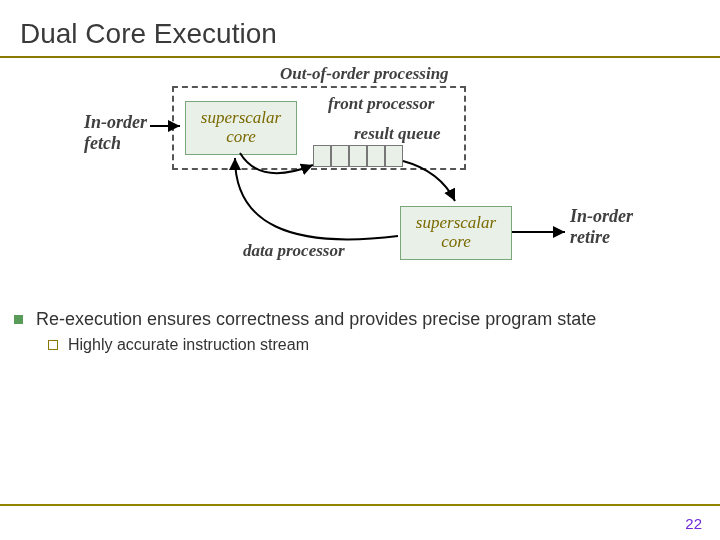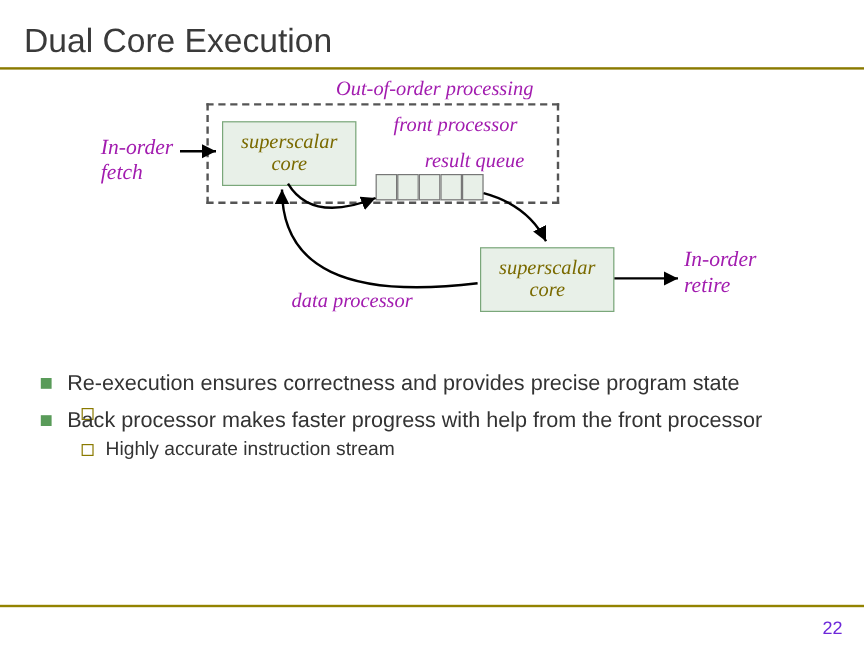--- a/index.html
+++ b/index.html
@@ -1,31 +1,31 @@
 <!DOCTYPE html>
 <html><head>
 <meta charset="utf-8">
 <style>
   html,body{margin:0;padding:0;width:720px;height:540px;font-family:Verdana,Geneva,sans-serif;color:#333;background:#fff;}
   .slide{position:relative;width:720px;height:540px;box-sizing:border-box;}
   .title{font-family:Liberation Sans, sans-serif;font-size:28px;color:#3a3a3a;padding:18px 20px 6px;border-radius:19px;}
   .rule{height:2px;background:#8a7a00;margin:0 0 8px 0;}
   .diagram{position:relative;width:560px;height:230px;margin:0 auto;}
   
-  .lbl{font-family:'Times New Roman',serif;font-style:italic;font-weight:normal;color:#a21caf;position:absolute;}
+  .lbl{font-family:'Times New Roman',serif;font-style:italic;font-weight:bold;color:#404040;position:absolute;}
   .box{position:absolute;border:1px solid #7aa77a;background:#e8f0e8;text-align:center;font-family:'Times New Roman',serif;font-style:italic;font-weight:normal;color:#7a6a00;display:flex;align-items:center;justify-content:center;line-height:1.1;}
   
   .dash{position:absolute;border:2px dashed #555;}
   
   .queue{position:absolute;display:flex;}
   .queue div{width:16px;height:20px;border:1px solid #777;background:#e8f0e8;}
   
   svg.arrows{position:absolute;left:0;top:0;width:560px;height:230px;}
   
-  .body{padding:4px 30px 0 34px;font-size:18px;color:#333;}
+  .body{padding:4px 30px 0 14px;font-size:18px;color:#333;}
   .li1{position:relative;margin:8px 0 2px 0;padding-left:22px;line-height:1.25;}
   .li1 .b{position:absolute;left:0;top:7px;width:9px;height:9px;background:#599b59;}
   .li2{position:relative;margin:4px 0 4px 34px;padding-left:20px;font-size:16px;line-height:1.25;}
   .li2 .b{position:absolute;left:0;top:5px;width:8px;height:8px;border:1px solid #8a7a00;background:transparent;}
   .pagenum{position:absolute;right:18px;bottom:8px;font-size:15px;color:#6d28d9;}
   .rule2{position:absolute;left:0;right:0;bottom:34px;height:2px;background:#938300;}
 </style>
 </head>
 <body>
 
@@ -86,24 +86,20 @@
 
   <div class="body">
     <div class="li1">
       <span class="b"></span>
       <span>Re-execution ensures correctness and provides precise program state</span>
     </div>
     <div class="li2">
       <span class="b"></span>
     </div>
 
-    <div class="li1">
-      <span class="b"></span>
-      <span>Back processor makes faster progress with help from the front processor</span>
-    </div>
     <div class="li2">
       <span class="b"></span>
       <span>Highly accurate instruction stream</span>
     </div>
   </div>
 
   <div class="rule2"></div>
   <div class="pagenum">22</div>
 </div>
 

